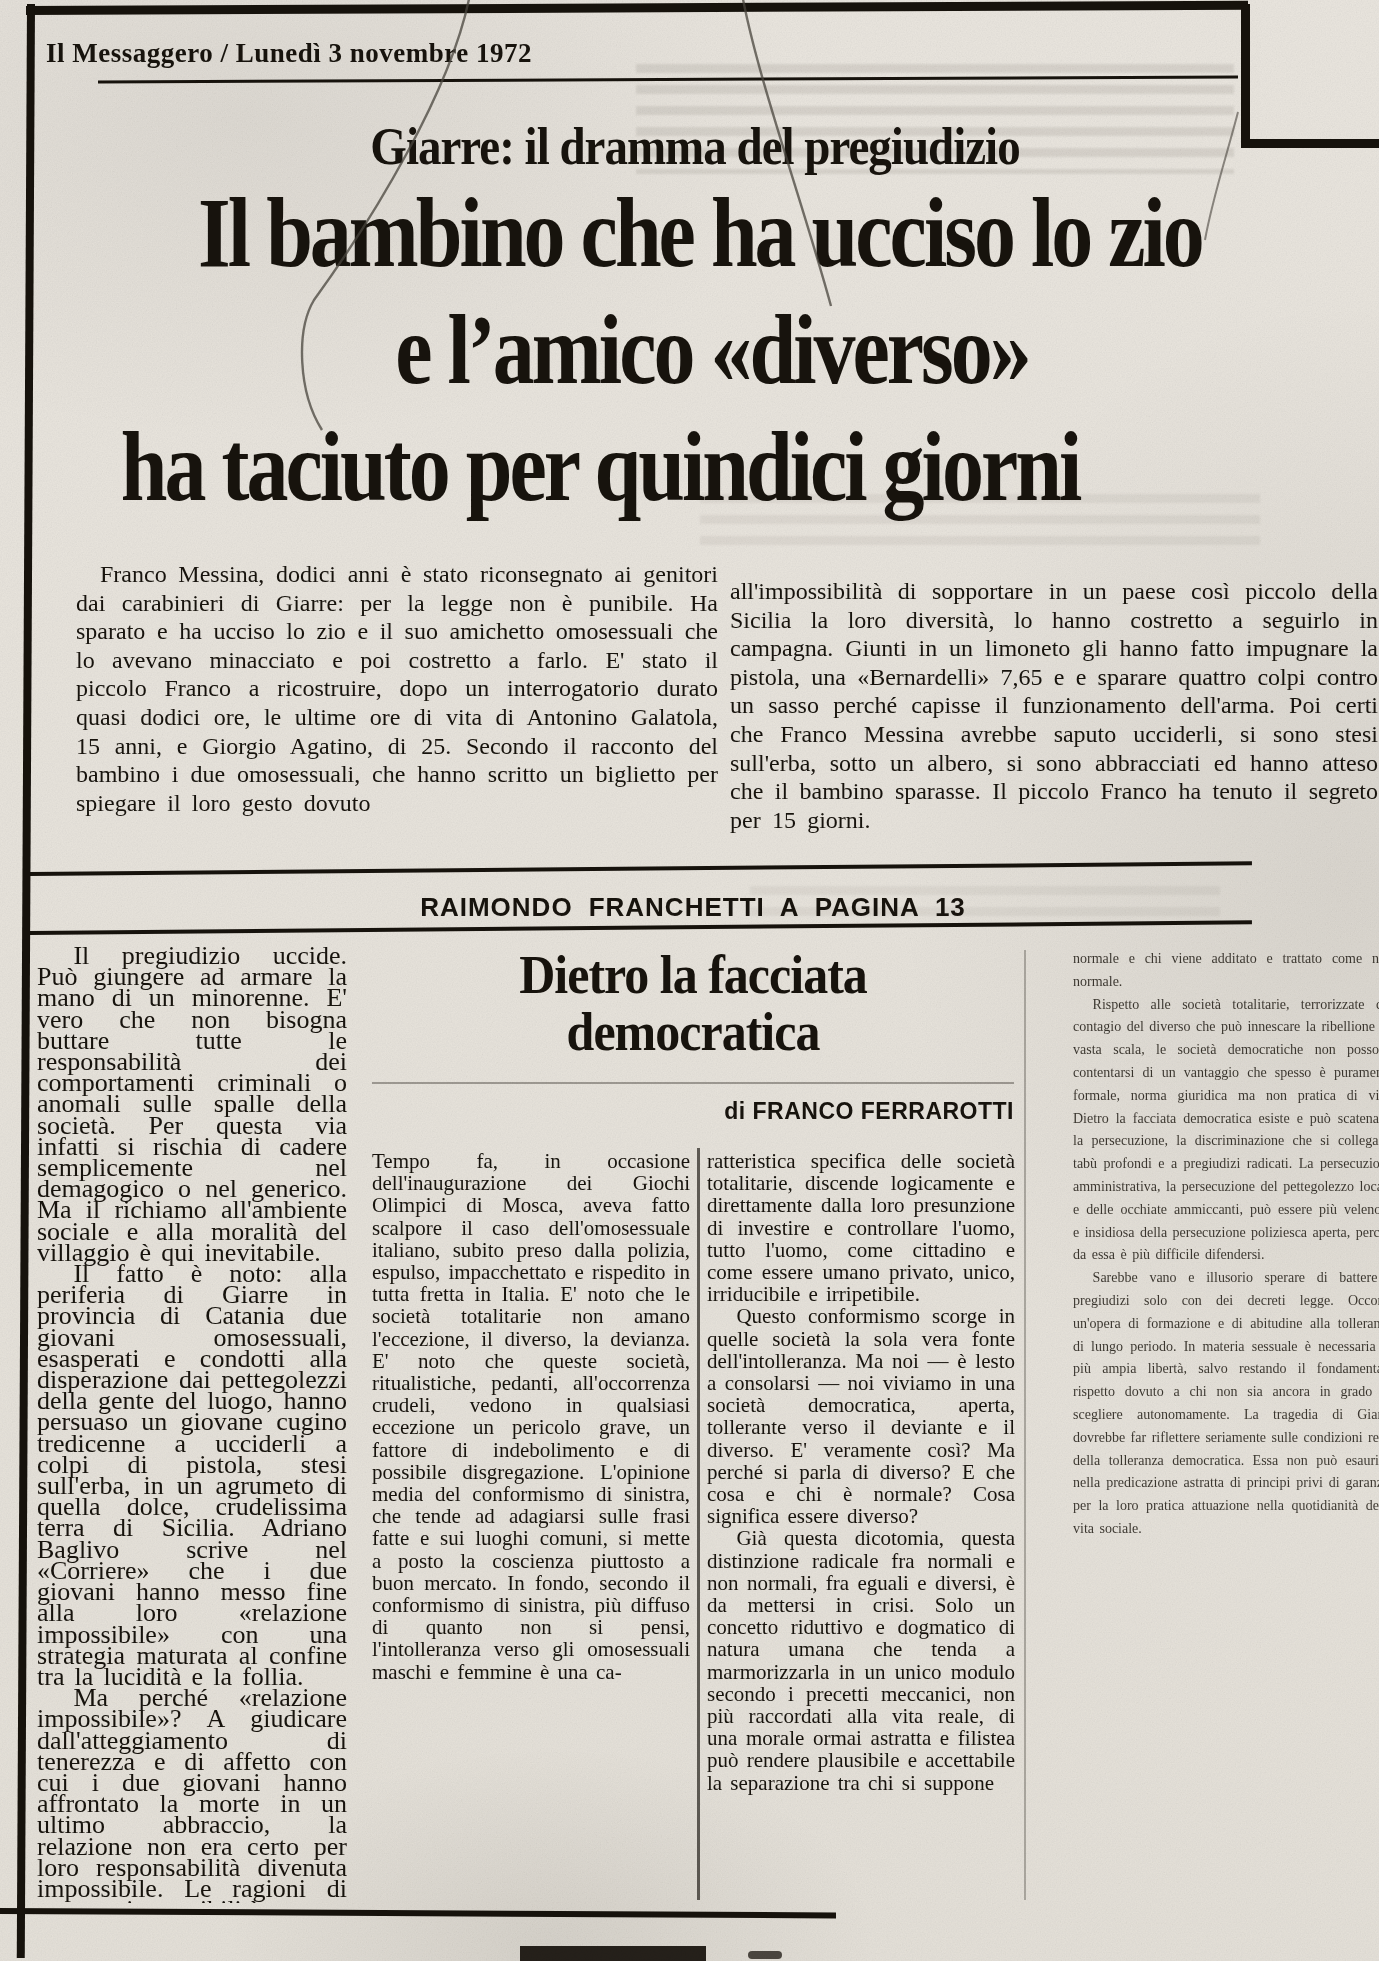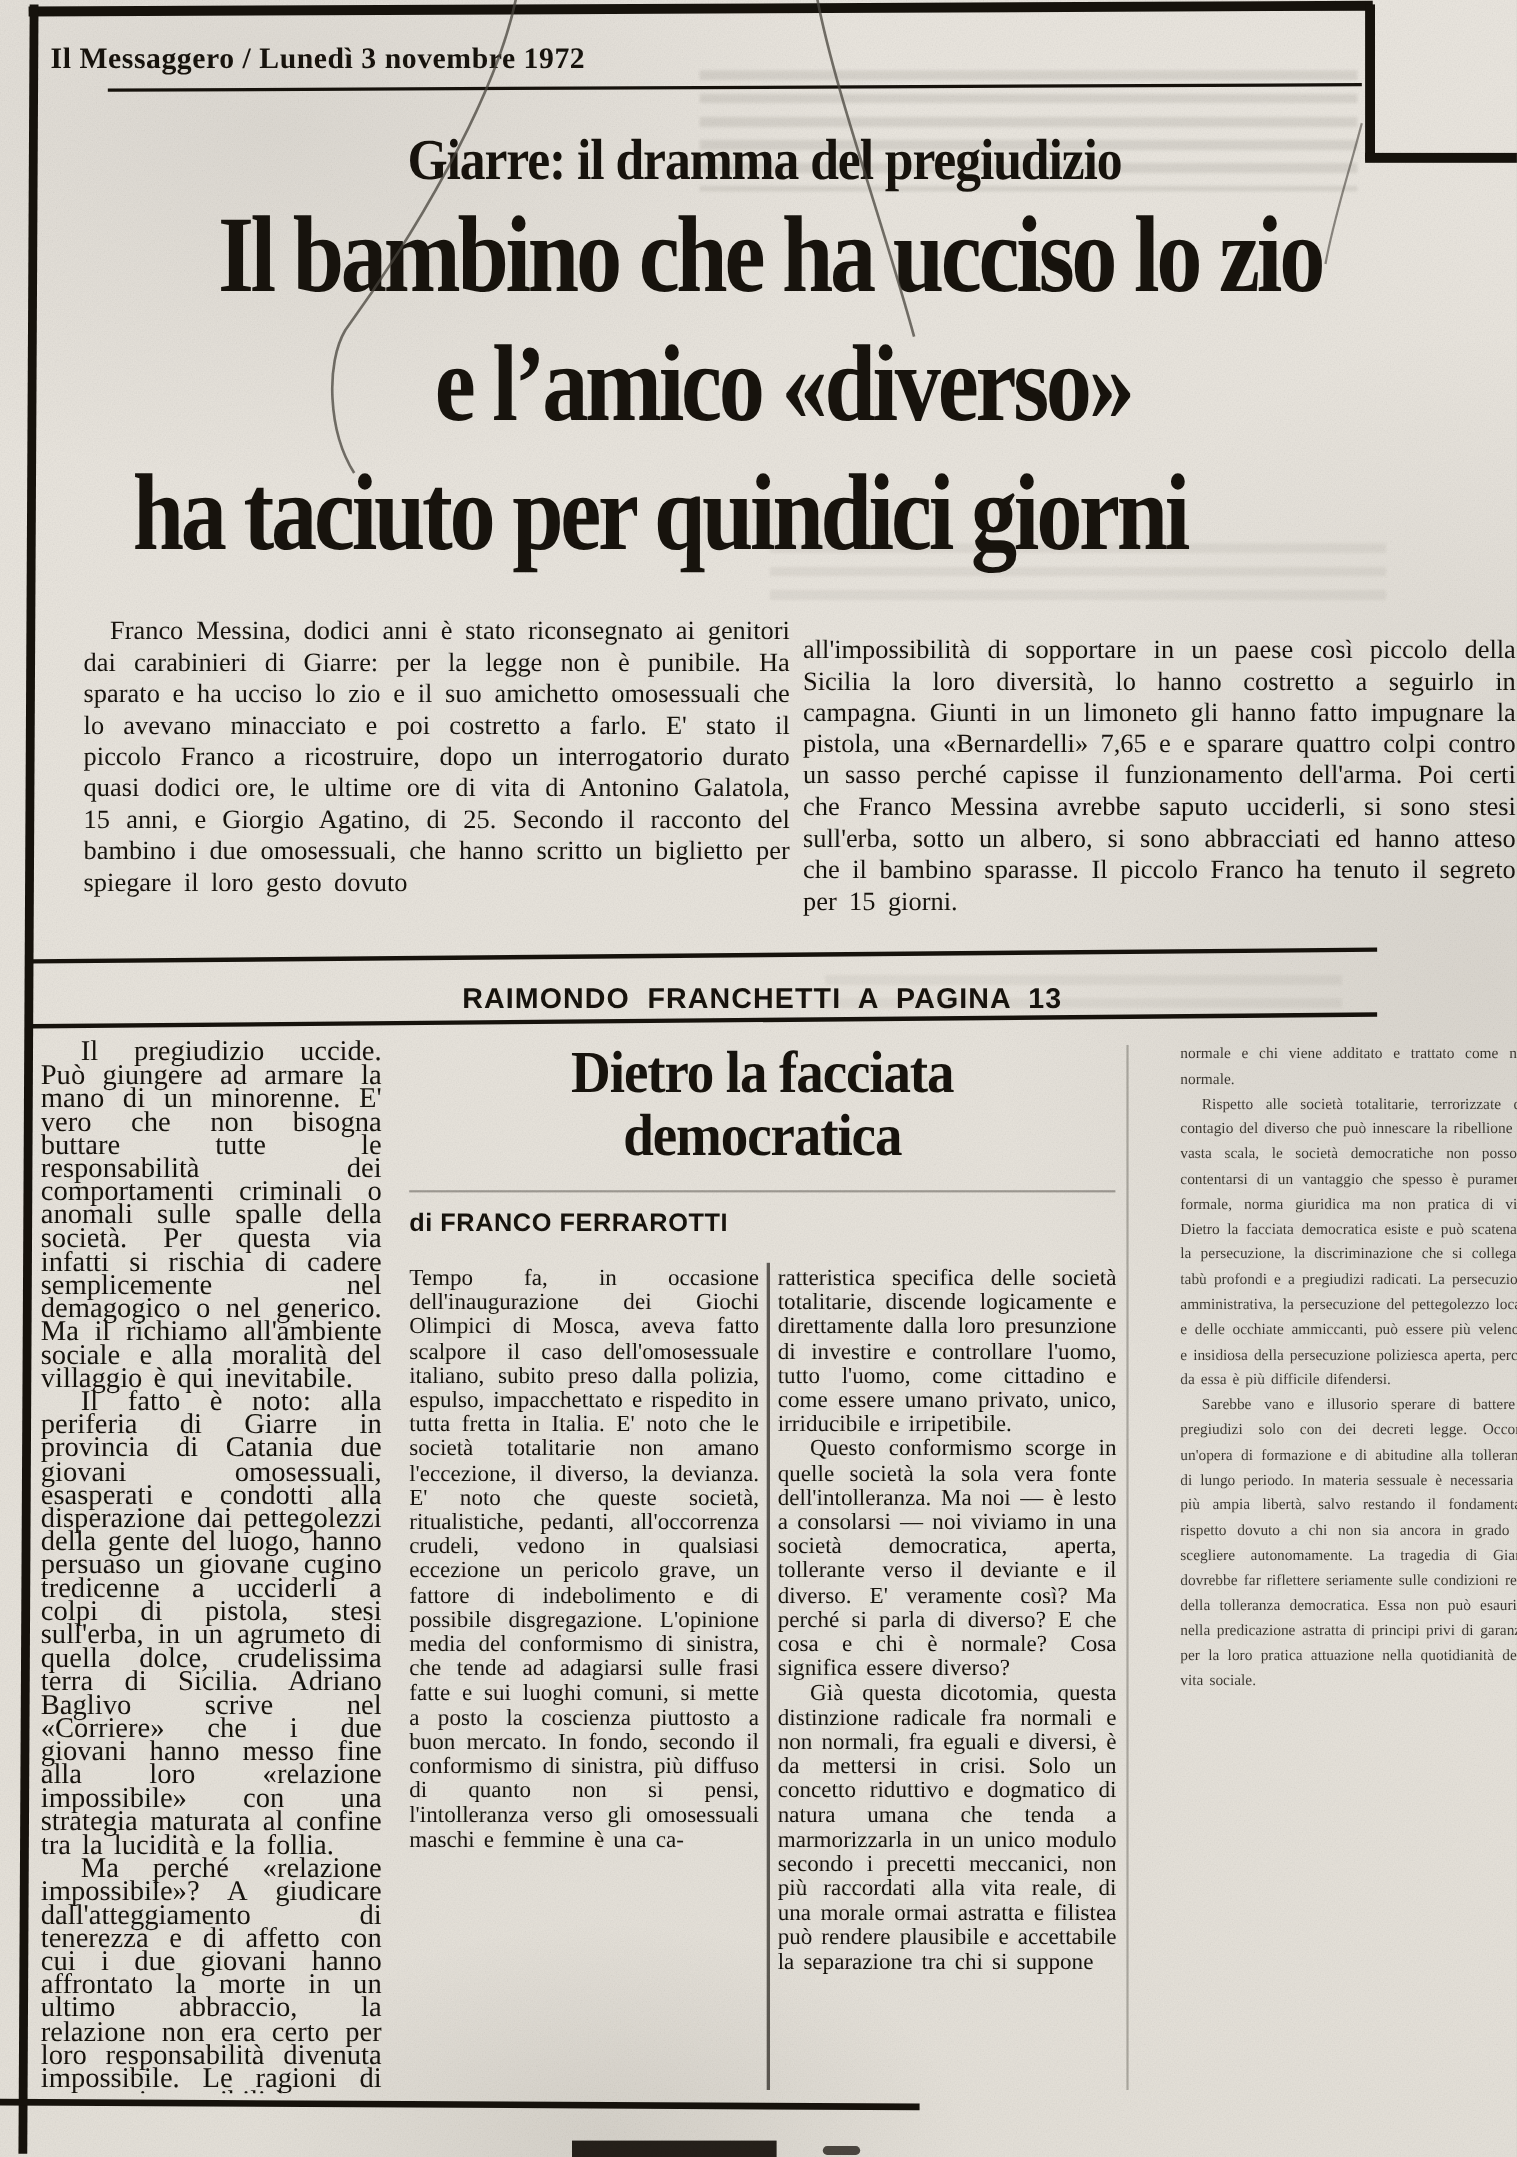--- a/index.html
+++ b/index.html
@@ -39,21 +39,21 @@
   .refline {
     font-family:"Liberation Sans", sans-serif; font-weight:bold; font-size:26px;
     letter-spacing:1px; word-spacing:.3em; text-align:center; white-space:nowrap;
   }
   .edtitle {
     font-weight:bold; font-size:50px; line-height:57px; text-align:center;
     letter-spacing:-1px; transform:scaleY(1.08); transform-origin:top center;
   }
   .edbyline {
     font-family:"Liberation Sans", sans-serif; font-weight:bold; font-size:23px;
-    text-align:left; letter-spacing:.5px; white-space:nowrap;
+    text-align:right; letter-spacing:.5px; white-space:nowrap;
   }
   .col { text-align:justify; word-spacing:.14em; overflow:hidden; }
   .col p { margin:0; text-indent:1.4em; }
   .col.cont p:first-child { text-indent:0; }
   .c1 { font-size:26px; line-height:21.2px; }
   .c23 { font-size:21px; line-height:22.2px; }
   .c4 { font-size:14px; line-height:22.8px; color:rgba(26,21,14,.84);margin-left:33px; }
   .tilt-l { transform:rotate(-0.5deg); }
   .tilt-s { transform:rotate(-0.25deg); }
 </style>

